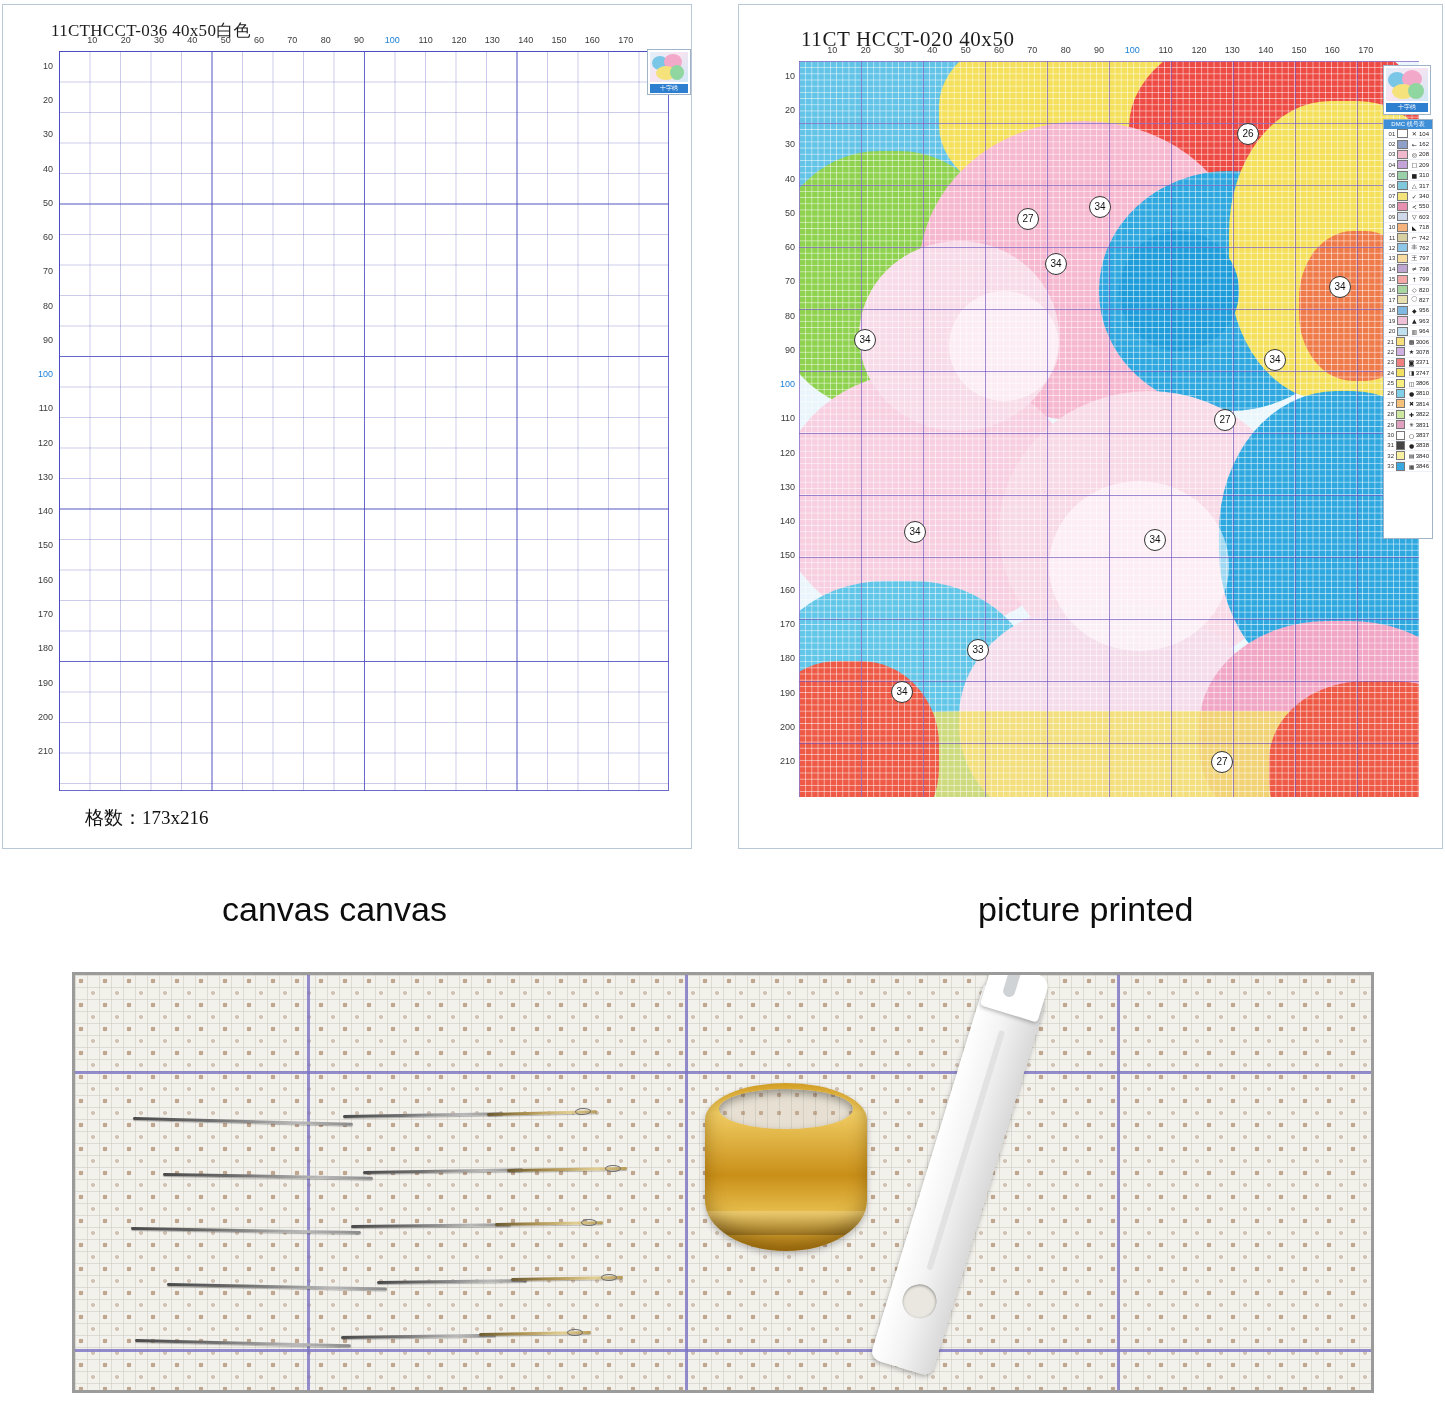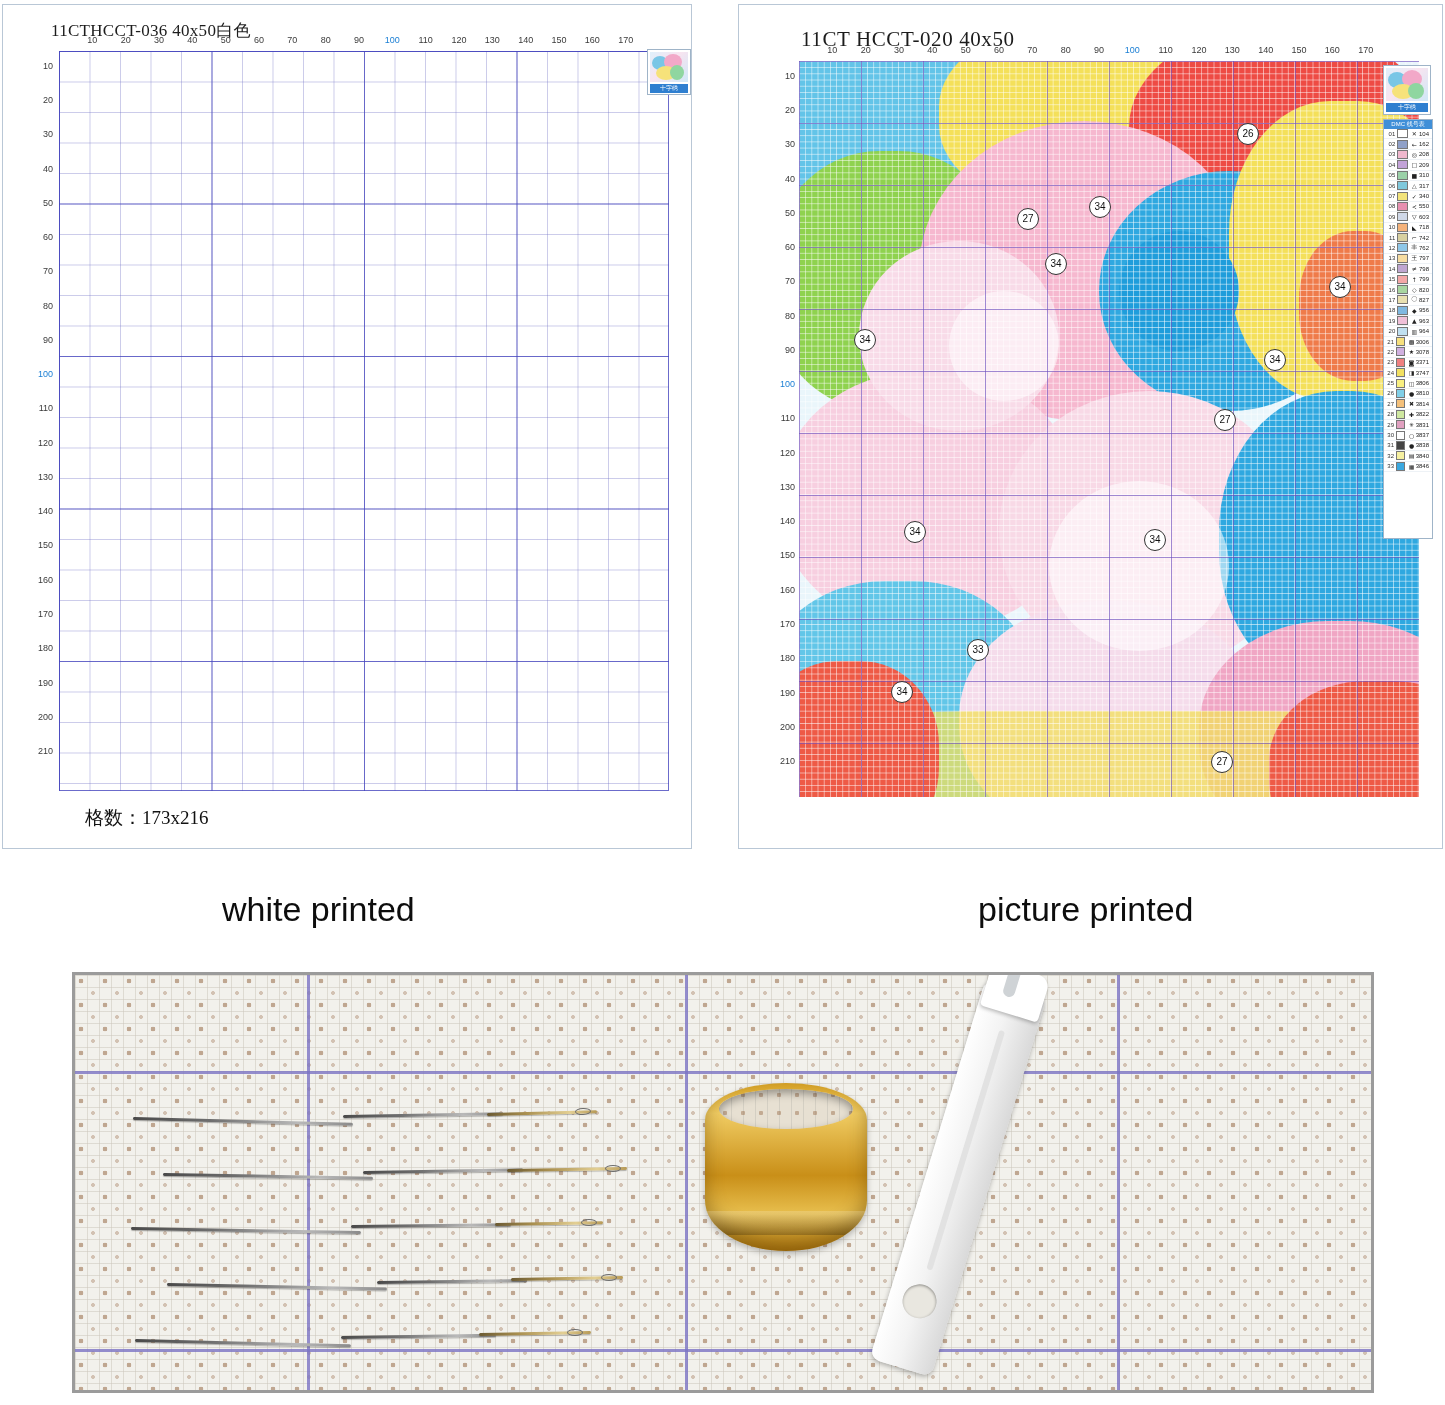--- a/index.html
+++ b/index.html
@@ -697,21 +697,21 @@
             <span class="no">33</span>
             <span class="sw" style="background: rgb(58, 168, 224);"></span>
             <span class="gl">▦</span>
             <span class="code">3846</span>
           </div>
         </div>
     </div>
   </div>
 </div>
 
-<div class="caption c1">white printed</div>
+<div class="caption c1">canvas canvas</div>
 <div class="caption c2">picture printed</div>
 
 <div class="photo">
   <div class="aida"></div>
 
   <div class="aida-line h" style="top:96px;"></div>
   <div class="aida-line h" style="top:374px;"></div>
   <div class="aida-line v" style="left:232px;"></div>
   <div class="aida-line v" style="left:610px;"></div>
   <div class="aida-line v" style="left:1042px;"></div>

